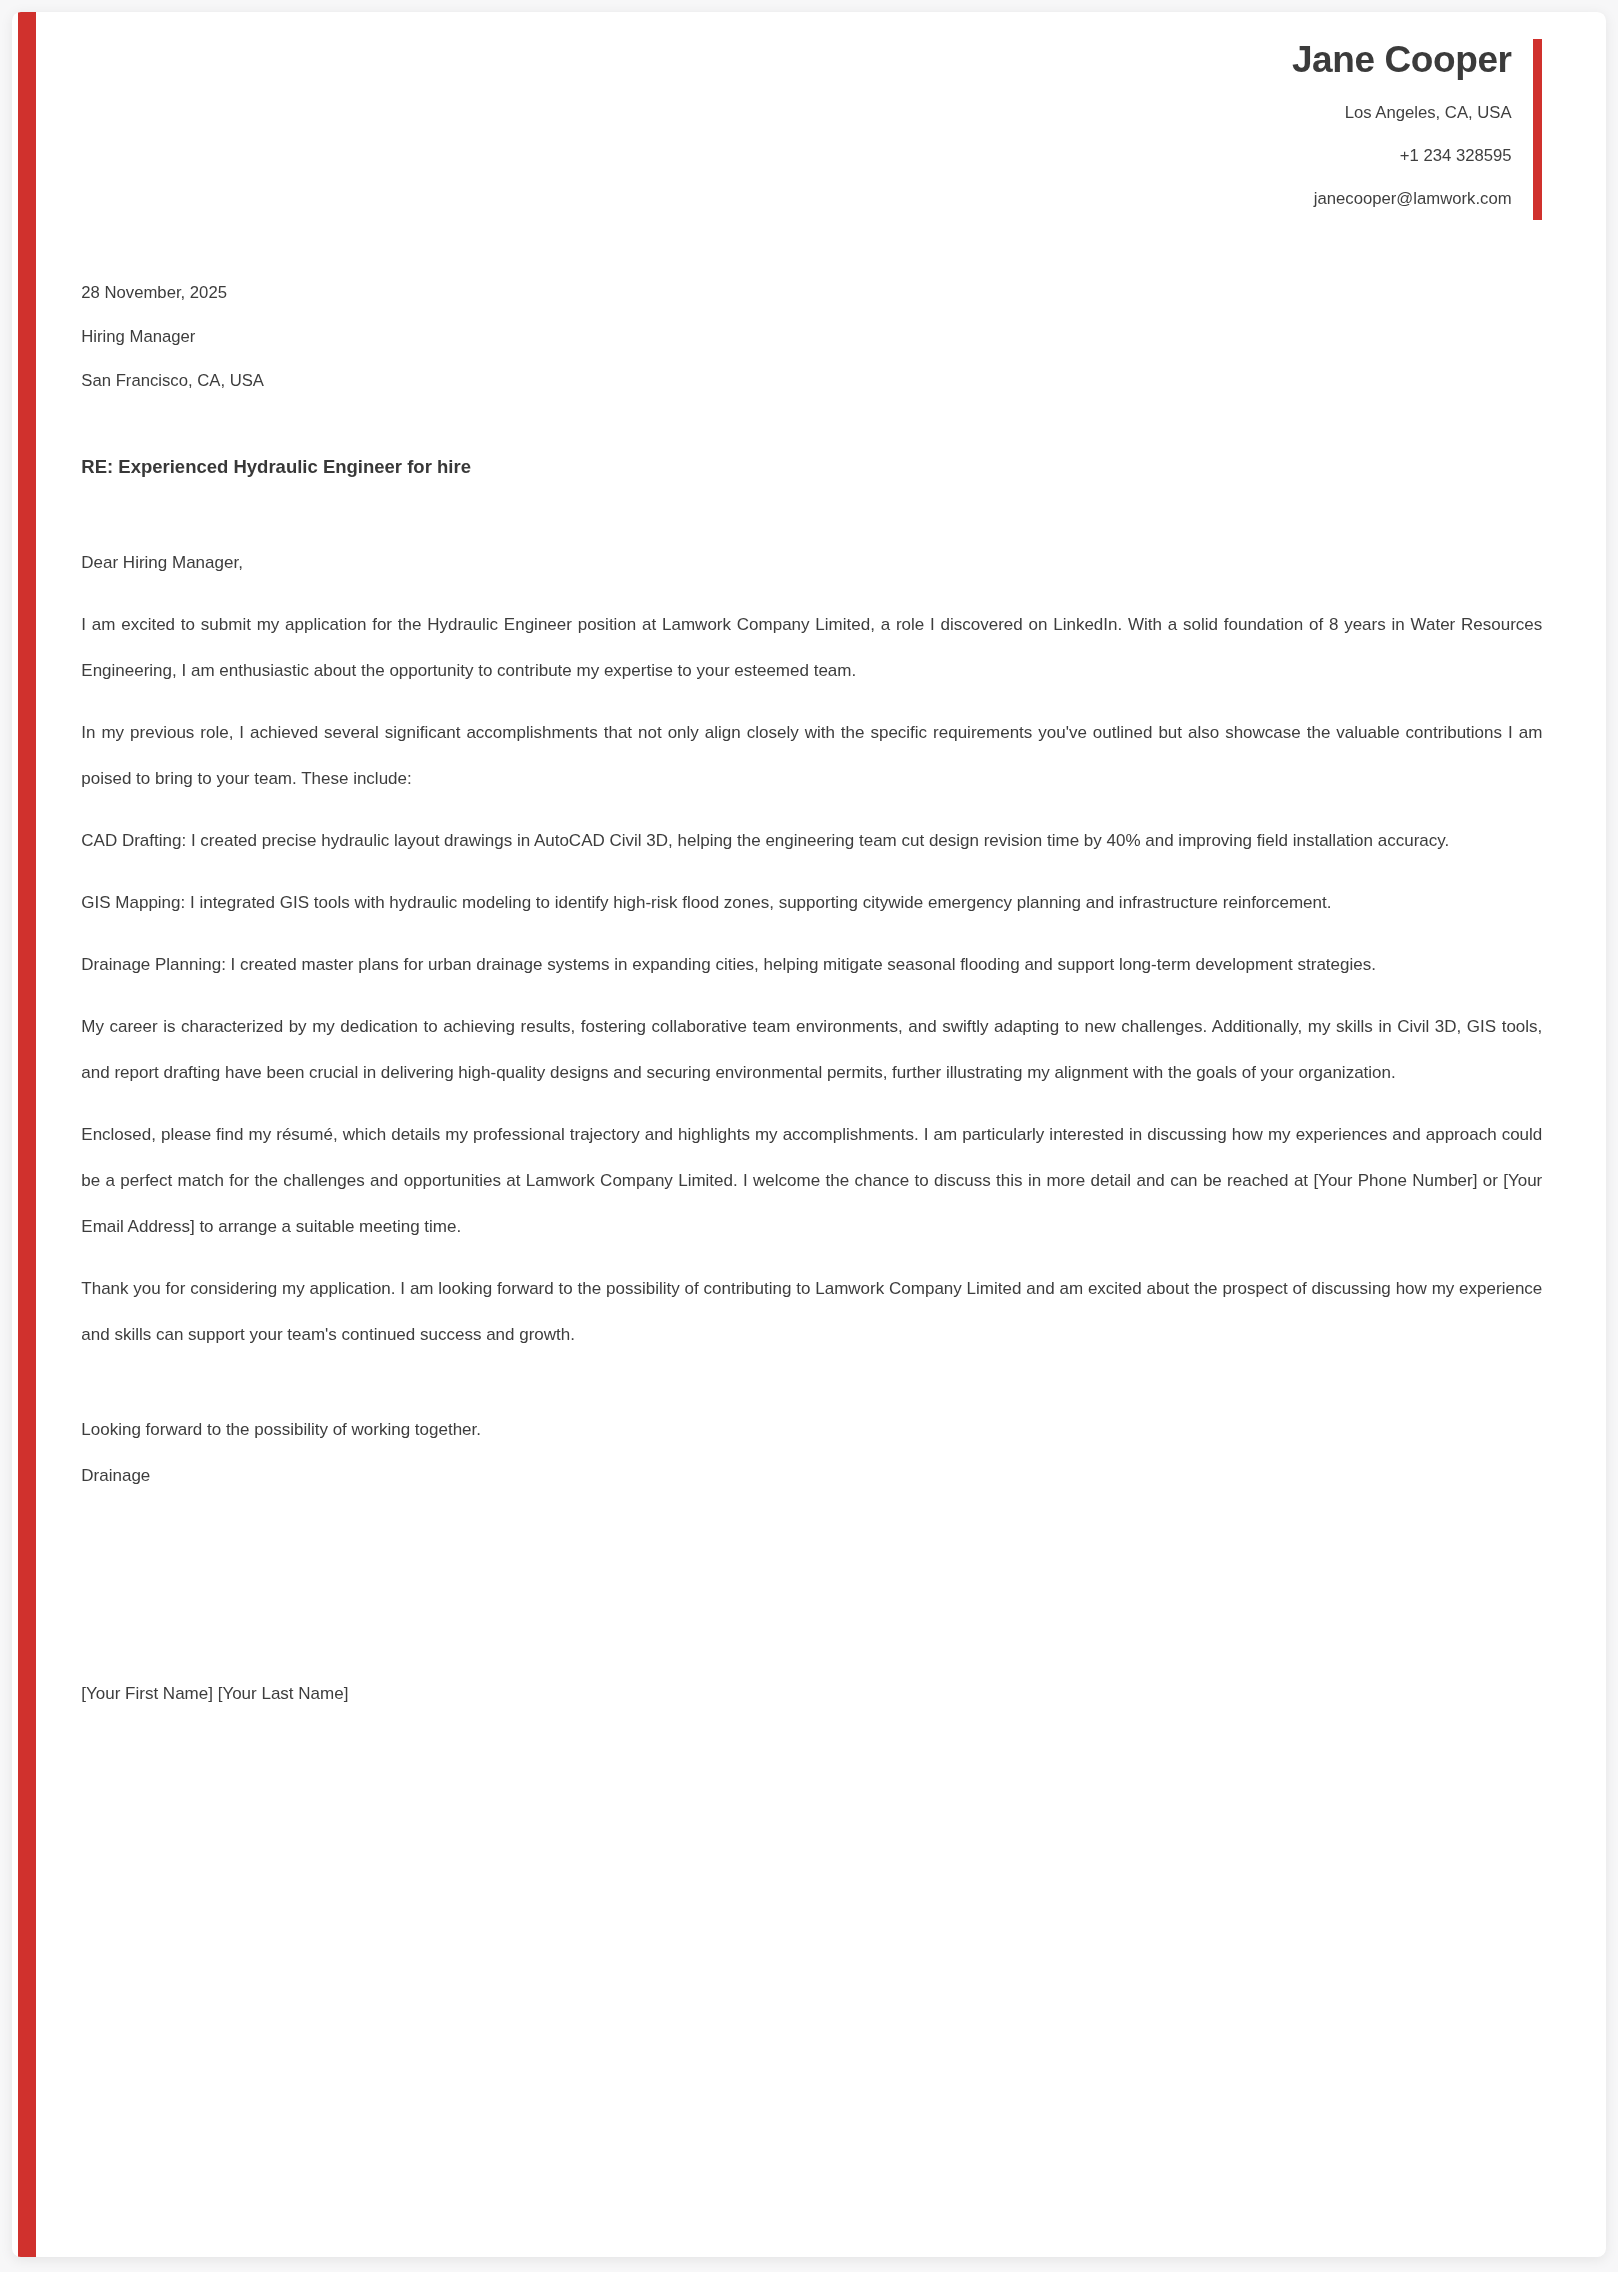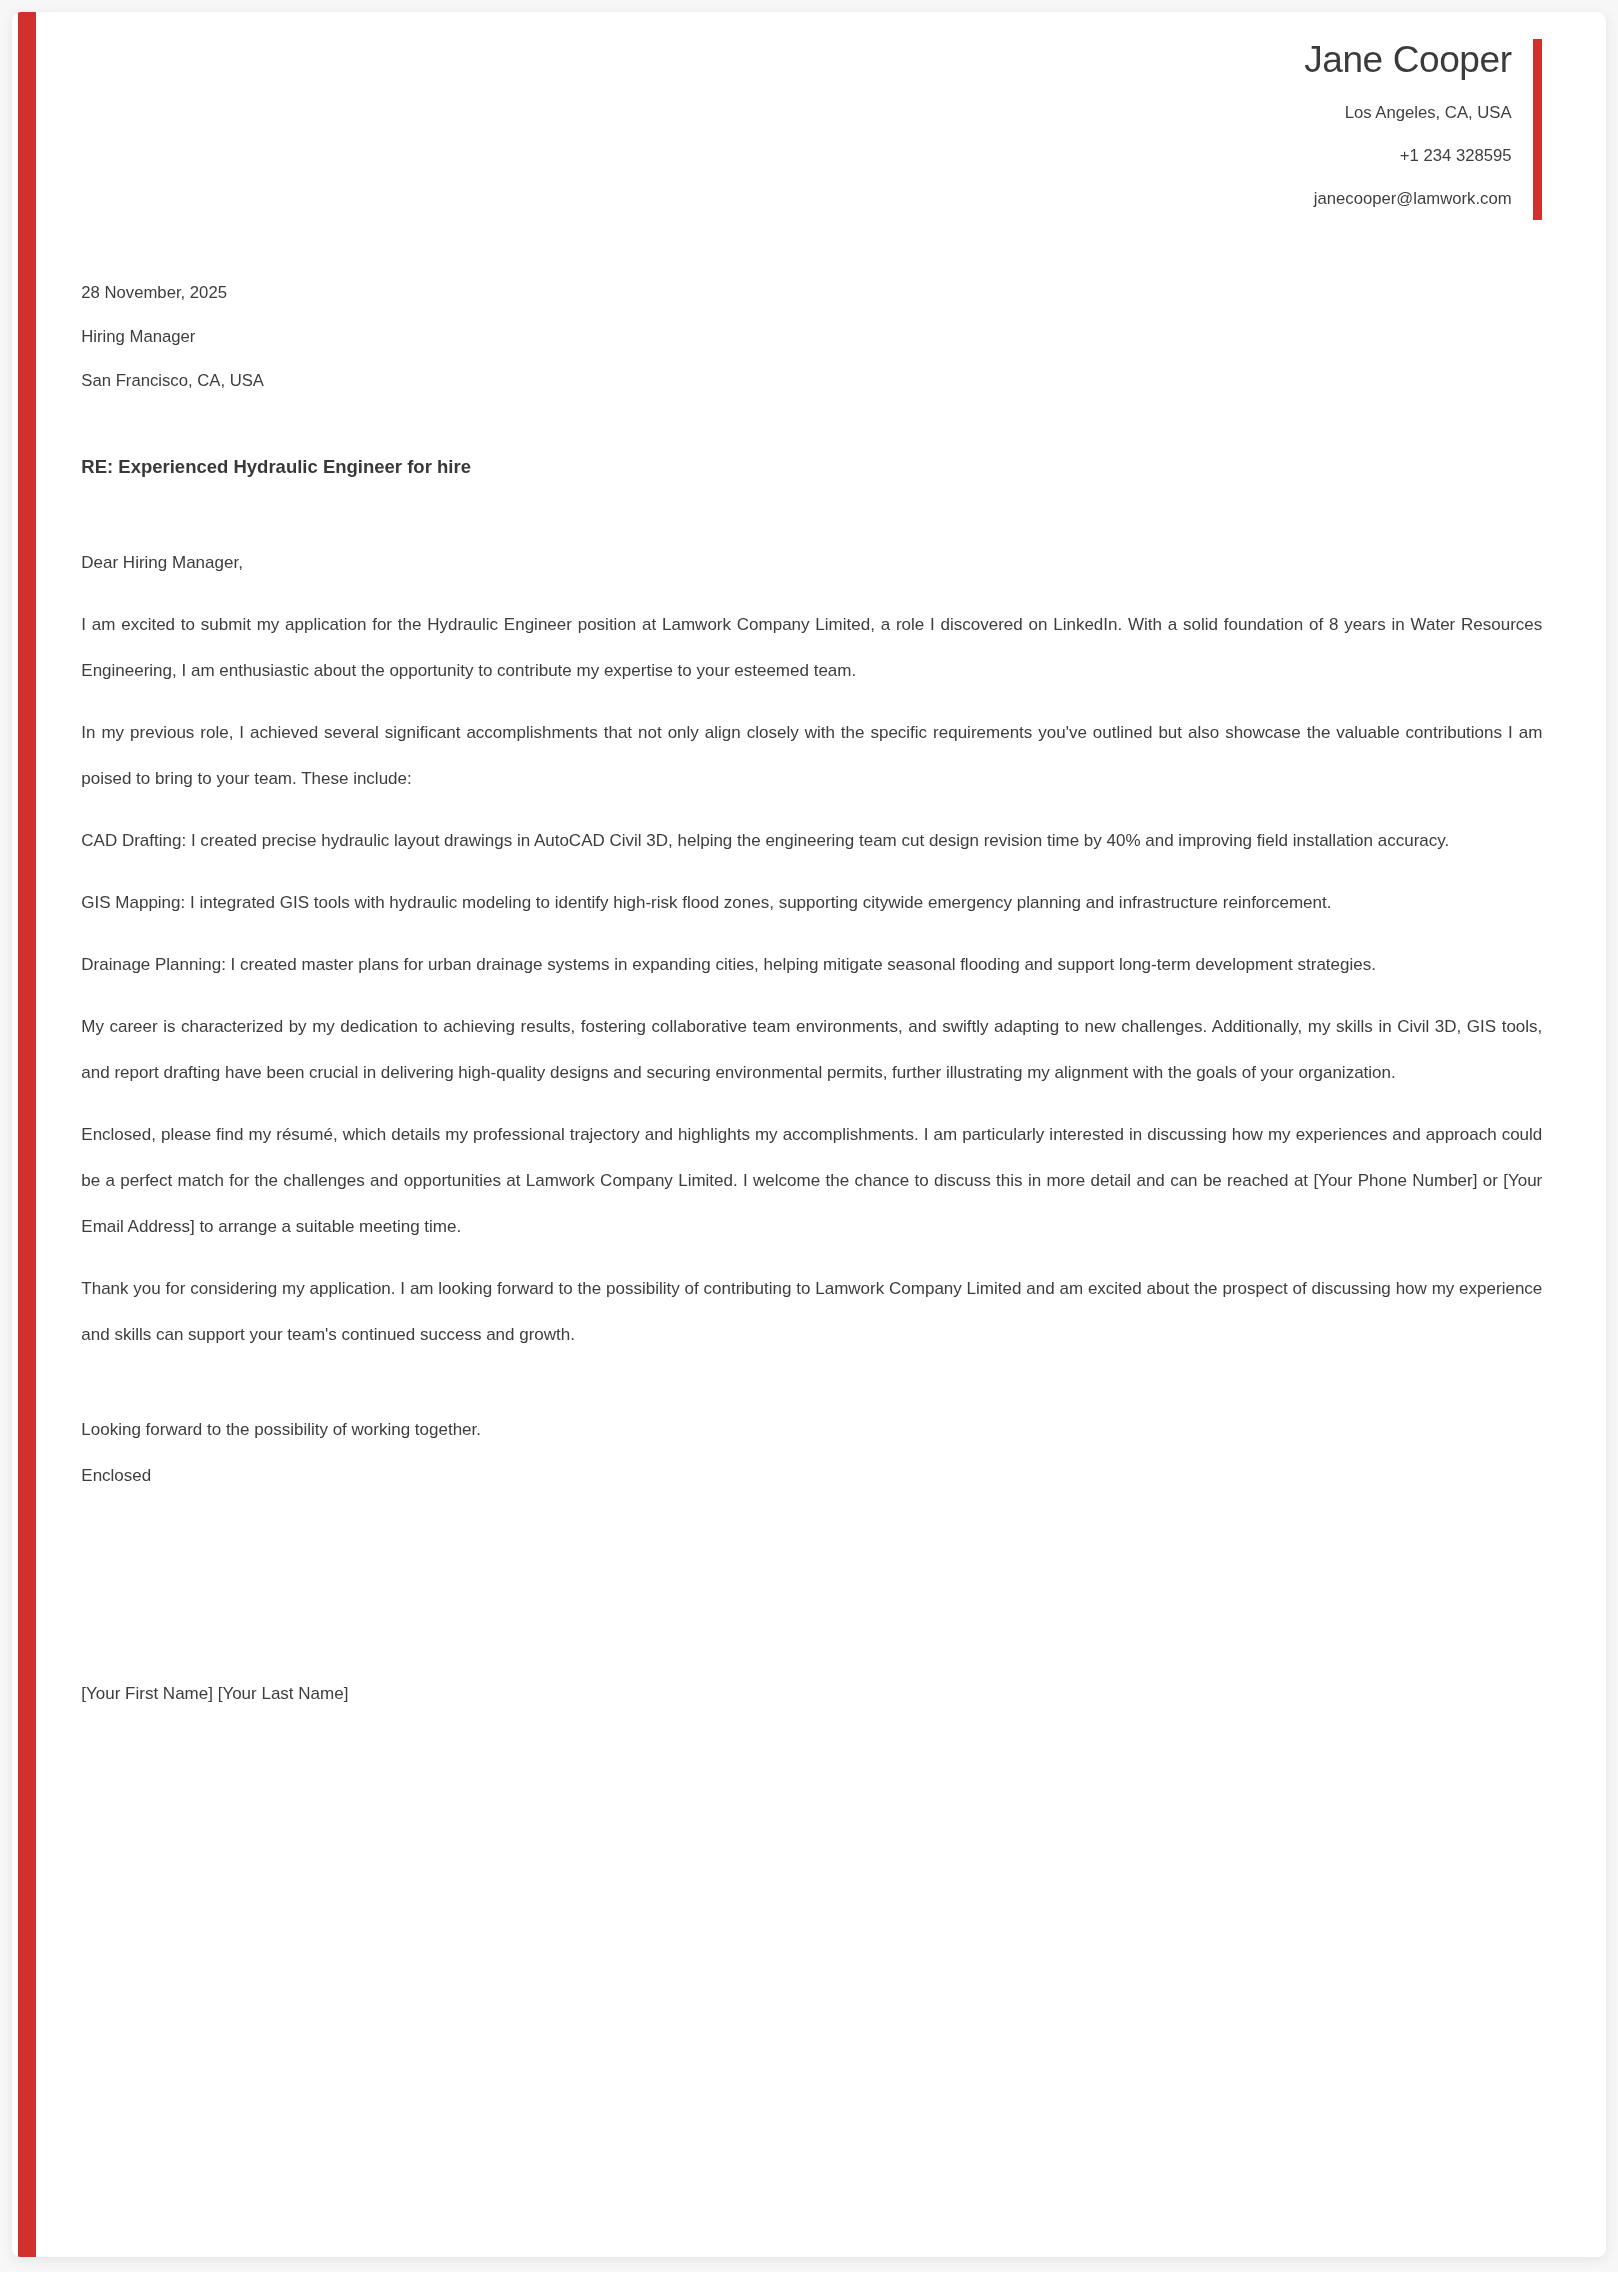--- a/index.html
+++ b/index.html
@@ -39,21 +39,21 @@
   
   .header{
     display:flex;
     justify-content:flex-end;
     align-items:stretch;
     gap:21px;
   }
   .header-text{text-align:right;}
   .sender-name{
     font-size:37px;
-    font-weight:normal;
+    font-weight:bold;
     color:var(--name);
     line-height:1.15;
     letter-spacing:-0.4px;
     margin-bottom:8.8px;
     margin-left:8px;
   }
   .contact-line{
     font-size:16.7px;
     color:#3f3f3f;
     line-height:43px;
@@ -146,18 +146,18 @@
       <p class="para">In my previous role, I achieved several significant accomplishments that not only align closely with the specific requirements you've outlined but also showcase the valuable contributions I am poised to bring to your team. These include:</p>
       <p class="para">CAD Drafting: I created precise hydraulic layout drawings in AutoCAD Civil 3D, helping the engineering team cut design revision time by 40% and improving field installation accuracy.</p>
       <p class="para">GIS Mapping: I integrated GIS tools with hydraulic modeling to identify high-risk flood zones, supporting citywide emergency planning and infrastructure reinforcement.</p>
       <p class="para">Drainage Planning: I created master plans for urban drainage systems in expanding cities, helping mitigate seasonal flooding and support long-term development strategies.</p>
       <p class="para">My career is characterized by my dedication to achieving results, fostering collaborative team environments, and swiftly adapting to new challenges. Additionally, my skills in Civil 3D, GIS tools, and report drafting have been crucial in delivering high-quality designs and securing environmental permits, further illustrating my alignment with the goals of your organization.</p>
       <p class="para">Enclosed, please find my résumé, which details my professional trajectory and highlights my accomplishments. I am particularly interested in discussing how my experiences and approach could be a perfect match for the challenges and opportunities at Lamwork Company Limited. I welcome the chance to discuss this in more detail and can be reached at [Your Phone Number] or [Your Email Address] to arrange a suitable meeting time.</p>
       <p class="para">Thank you for considering my application. I am looking forward to the possibility of contributing to Lamwork Company Limited and am excited about the prospect of discussing how my experience and skills can support your team's continued success and growth.</p>
     </div>
 
     <div class="closing">Looking forward to the possibility of working together.</div>
-    <div class="signoff">Enclosed</div>
+    <div class="signoff">Drainage</div>
     <div class="signature">[Your First Name] [Your Last Name]</div>
 
   </div>
 </div>
 
 
 </body></html>

